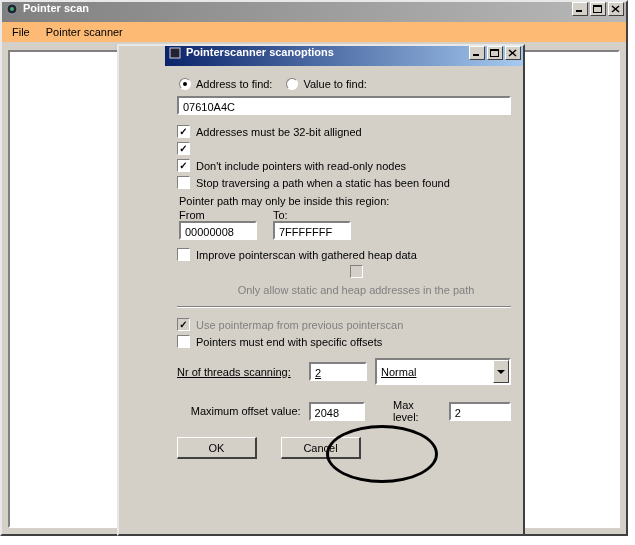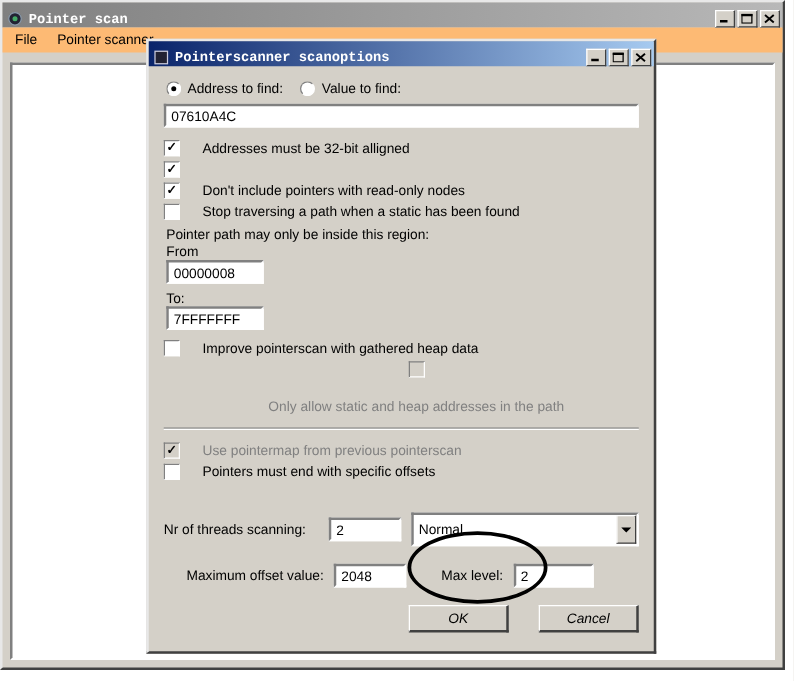--- a/index.html
+++ b/index.html
@@ -21,25 +21,24 @@
     left: 0; top: 0;
     width: 628px; height: 536px;
     background: #D4D0C8;
     border-top: 2px solid #E8E8E8;
     border-left: 2px solid #E8E8E8;
     border-right: 2px solid #404040;
     border-bottom: 2px solid #404040;
   }
   .titlebar {
     display: flex;
-    align-items: flex-end;
+    align-items: flex-start;
     background: linear-gradient(to right, #0A246A, #A6CAF0);
     height: 20px;
     padding: 0 2px 0 3px;
-    font-family: Liberation Mono, monospace;
   }
   .titlebar.inactive {
     background: linear-gradient(to right, #808080, #B8B8B8);
   }
   .titlebar .app-icon {
     width: 14px; height: 14px;
     margin-right: 4px;
     display: flex; align-items: center; justify-content: center;
   }
   .titlebar .app-icon svg { width: 14px; height: 14px; }
@@ -81,27 +80,28 @@
     background: #fff;
     border-top: 2px solid #808080;
     border-left: 2px solid #808080;
     border-right: 2px solid #fff;
     border-bottom: 2px solid #fff;
   }
 
   
   .dialog {
     position: absolute;
-    left: 117px; top: 31px;
+    left: 117px; top: 44px;
     width: 408px; height: 492px;
     background: #D4D0C8;
     border-top: 2px solid #E8E8E8;
     border-left: 2px solid #E8E8E8;
     border-right: 2px solid #404040;
     border-bottom: 2px solid #404040;
+    padding-left: 46px;
   }
   .dialog-content {
     padding: 6px 12px 8px 12px;
   }
 
   
   .radio-row { display: flex; gap: 14px; margin: 6px 0 6px 2px; }
   .radio {
     display: inline-flex; align-items: center; gap: 5px;
   }
@@ -126,21 +126,21 @@
     border-right: 2px solid #fff;
     border-bottom: 2px solid #fff;
     padding: 2px 4px;
     font: inherit;
     height: 19px;
     line-height: 14px;
   }
   .addr-box { width: 100%; margin-top: 4px; margin-bottom: 10px; }
 
   
-  .chk-row { display: flex; align-items: center; gap: 18px; margin: 4px 0; }
+  .chk-row { display: flex; align-items: center; gap: 6px; margin: 4px 0; }
   .chk {
     width: 13px; height: 13px;
     background: #fff;
     border-top: 1px solid #808080;
     border-left: 1px solid #808080;
     border-right: 1px solid #fff;
     border-bottom: 1px solid #fff;
     display: flex; align-items: center; justify-content: center;
     flex-shrink: 0;
   }
@@ -148,33 +148,33 @@
     content: "✓";
     font-size: 10px;
     line-height: 10px;
     color: #000;
     font-weight: bold;
   }
   .chk.disabled { background: #D4D0C8; }
   .disabled-text { color: #808080; }
 
   .region-block { margin: 6px 0 8px 2px; }
-  .region-fields { display: flex; gap: 6px; margin-top: 2px; flex-direction: column; }
+  .region-fields { display: flex; gap: 16px; margin-top: 2px; }
   .region-fields .col { display: flex; flex-direction: column; }
   .region-fields .numbox { width: 78px; }
 
   hr.sep {
     border: none;
     border-top: 1px solid #808080;
     border-bottom: 1px solid #fff;
     margin: 10px 0;
   }
 
   .row-threads {
-    display: flex; align-items: center; gap: 8px; margin-top: 26px;
+    display: flex; align-items: center; gap: 8px; margin-top: 10px; text-decoration: underline;
   }
   .row-threads .lbl { width: 124px; text-align: left; }
   .row-threads .numbox { width: 58px; }
   .dropdown {
     flex: 1;
     height: 27px;
     background: #fff;
     border-top: 2px solid #808080;
     border-left: 2px solid #808080;
     border-right: 2px solid #fff;
@@ -201,21 +201,21 @@
   }
 
   .row-max {
     display: flex; align-items: center; gap: 8px; margin-top: 14px;
   }
   .row-max .lbl1 { width: 128px; text-align: right; }
   .row-max .numbox { width: 58px; }
   .row-max .lbl2 { margin-left: 20px; }
 
   .btn-row {
-    display: flex; justify-content: flex-end; gap: 24px; margin-top: 14px; font-style: italic;
+    display: flex; justify-content: flex-start; gap: 24px; margin-top: 14px;
   }
   .push-btn {
     width: 80px; height: 22px;
     background: #D4D0C8;
     border-top: 1px solid #fff;
     border-left: 1px solid #fff;
     border-right: 2px solid #404040;
     border-bottom: 2px solid #404040;
     display: flex; align-items: center; justify-content: center;
   }

